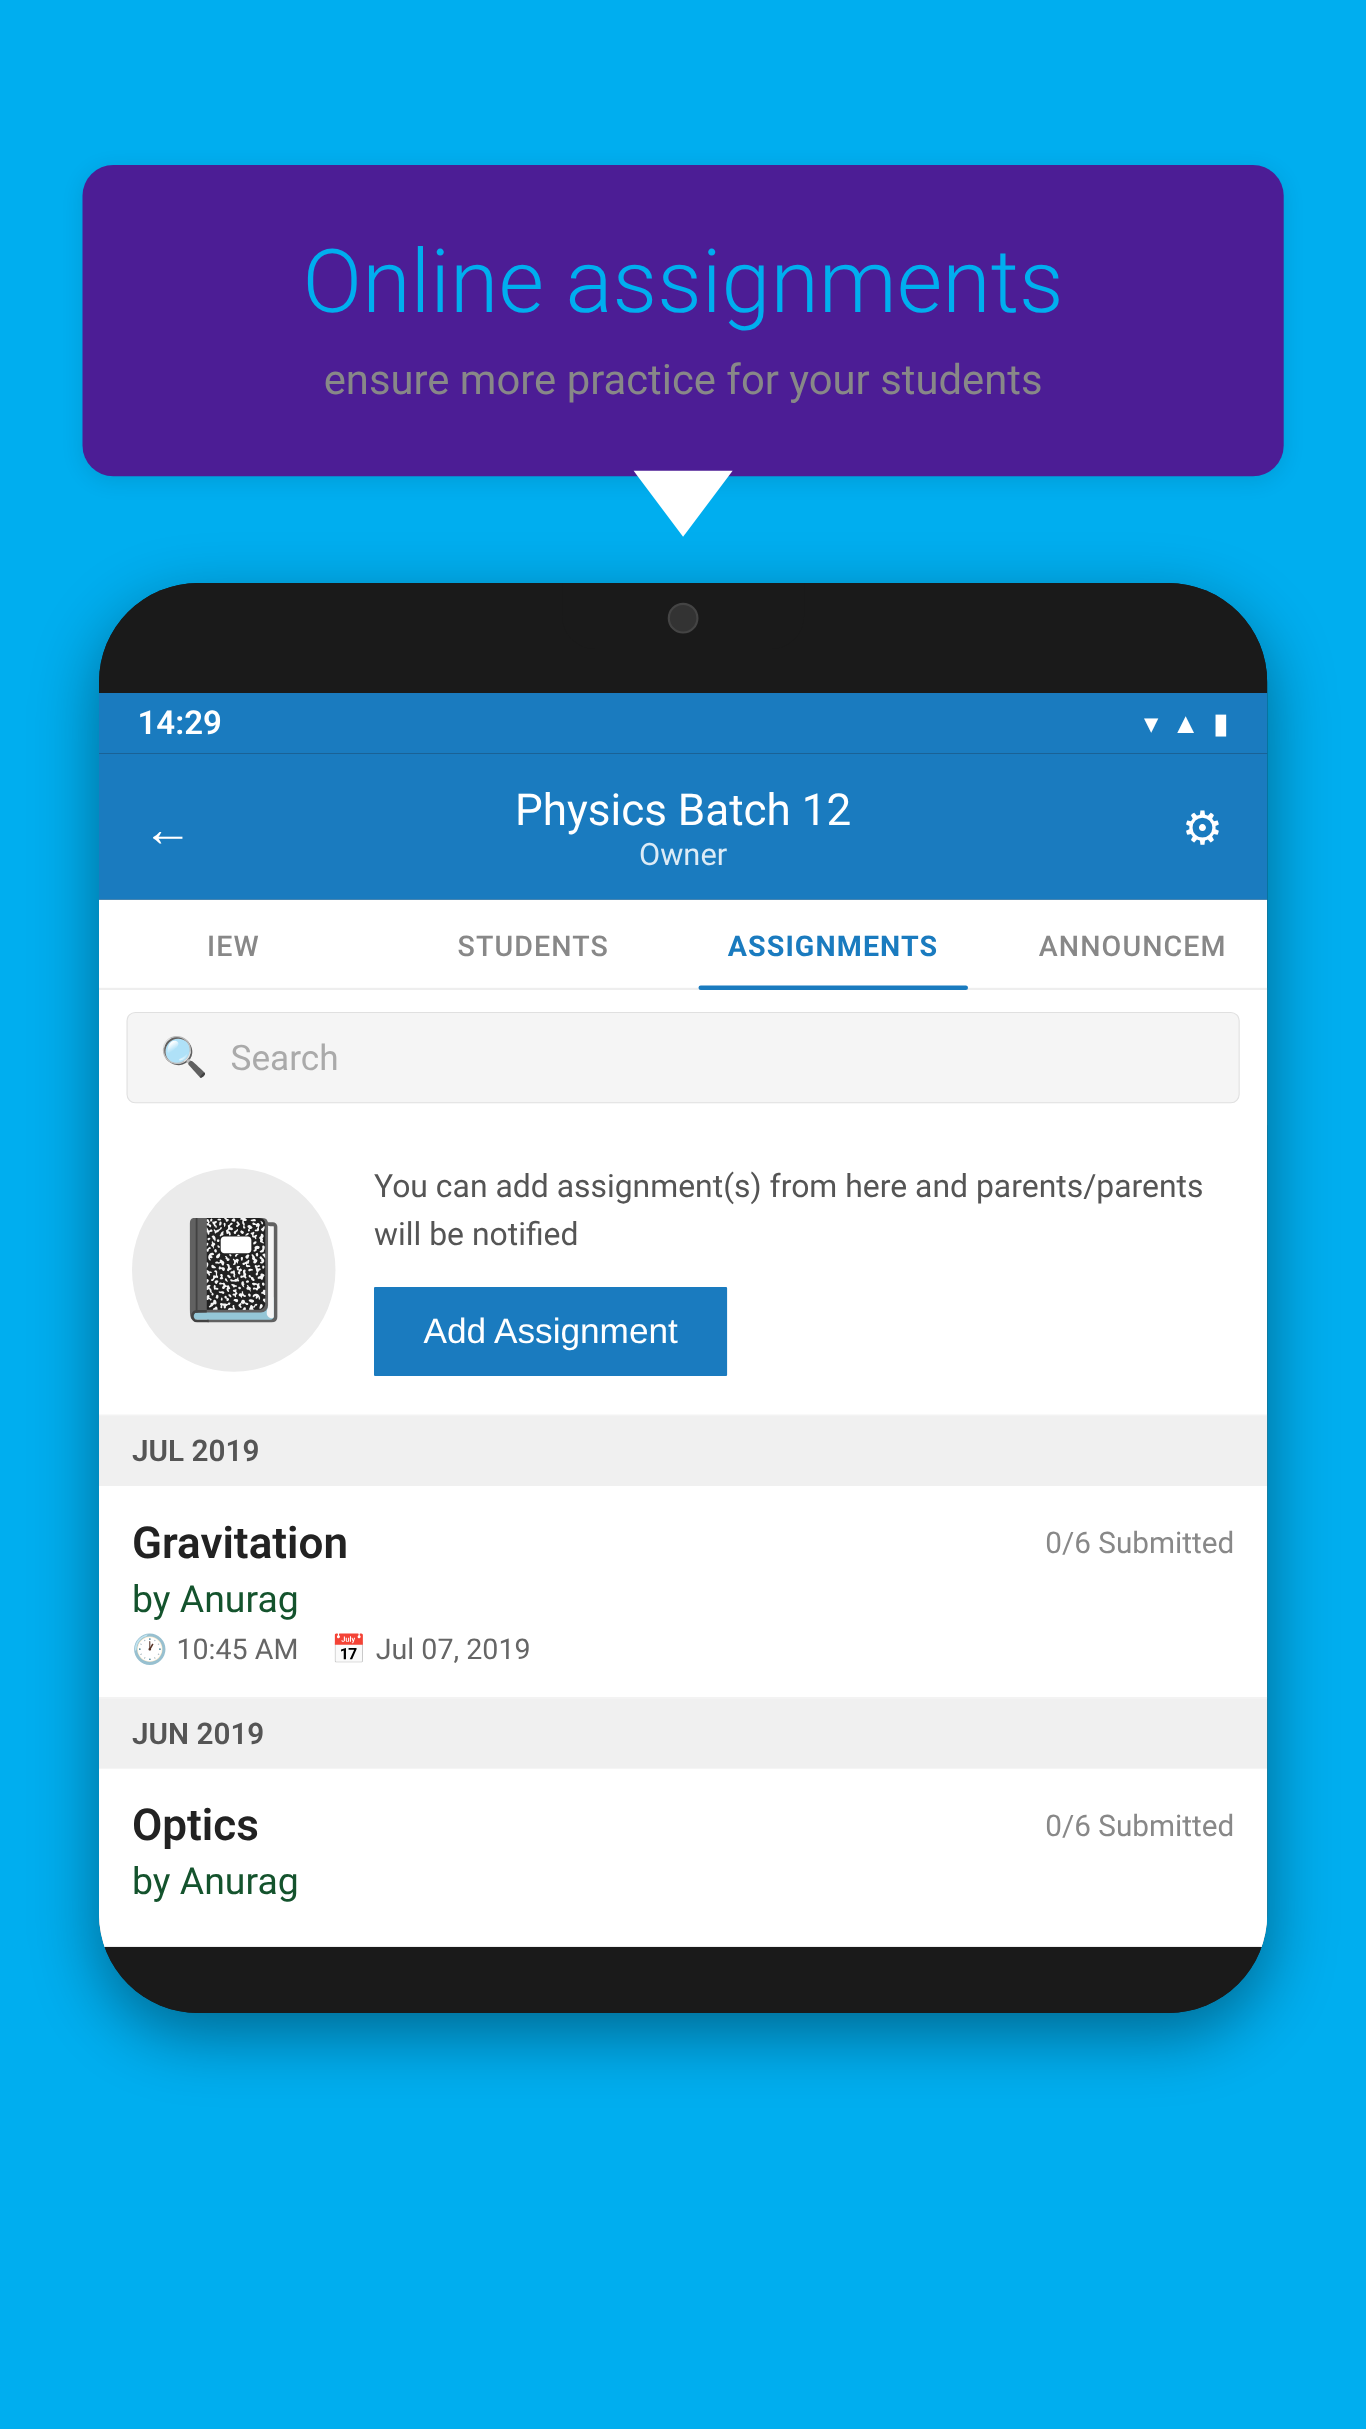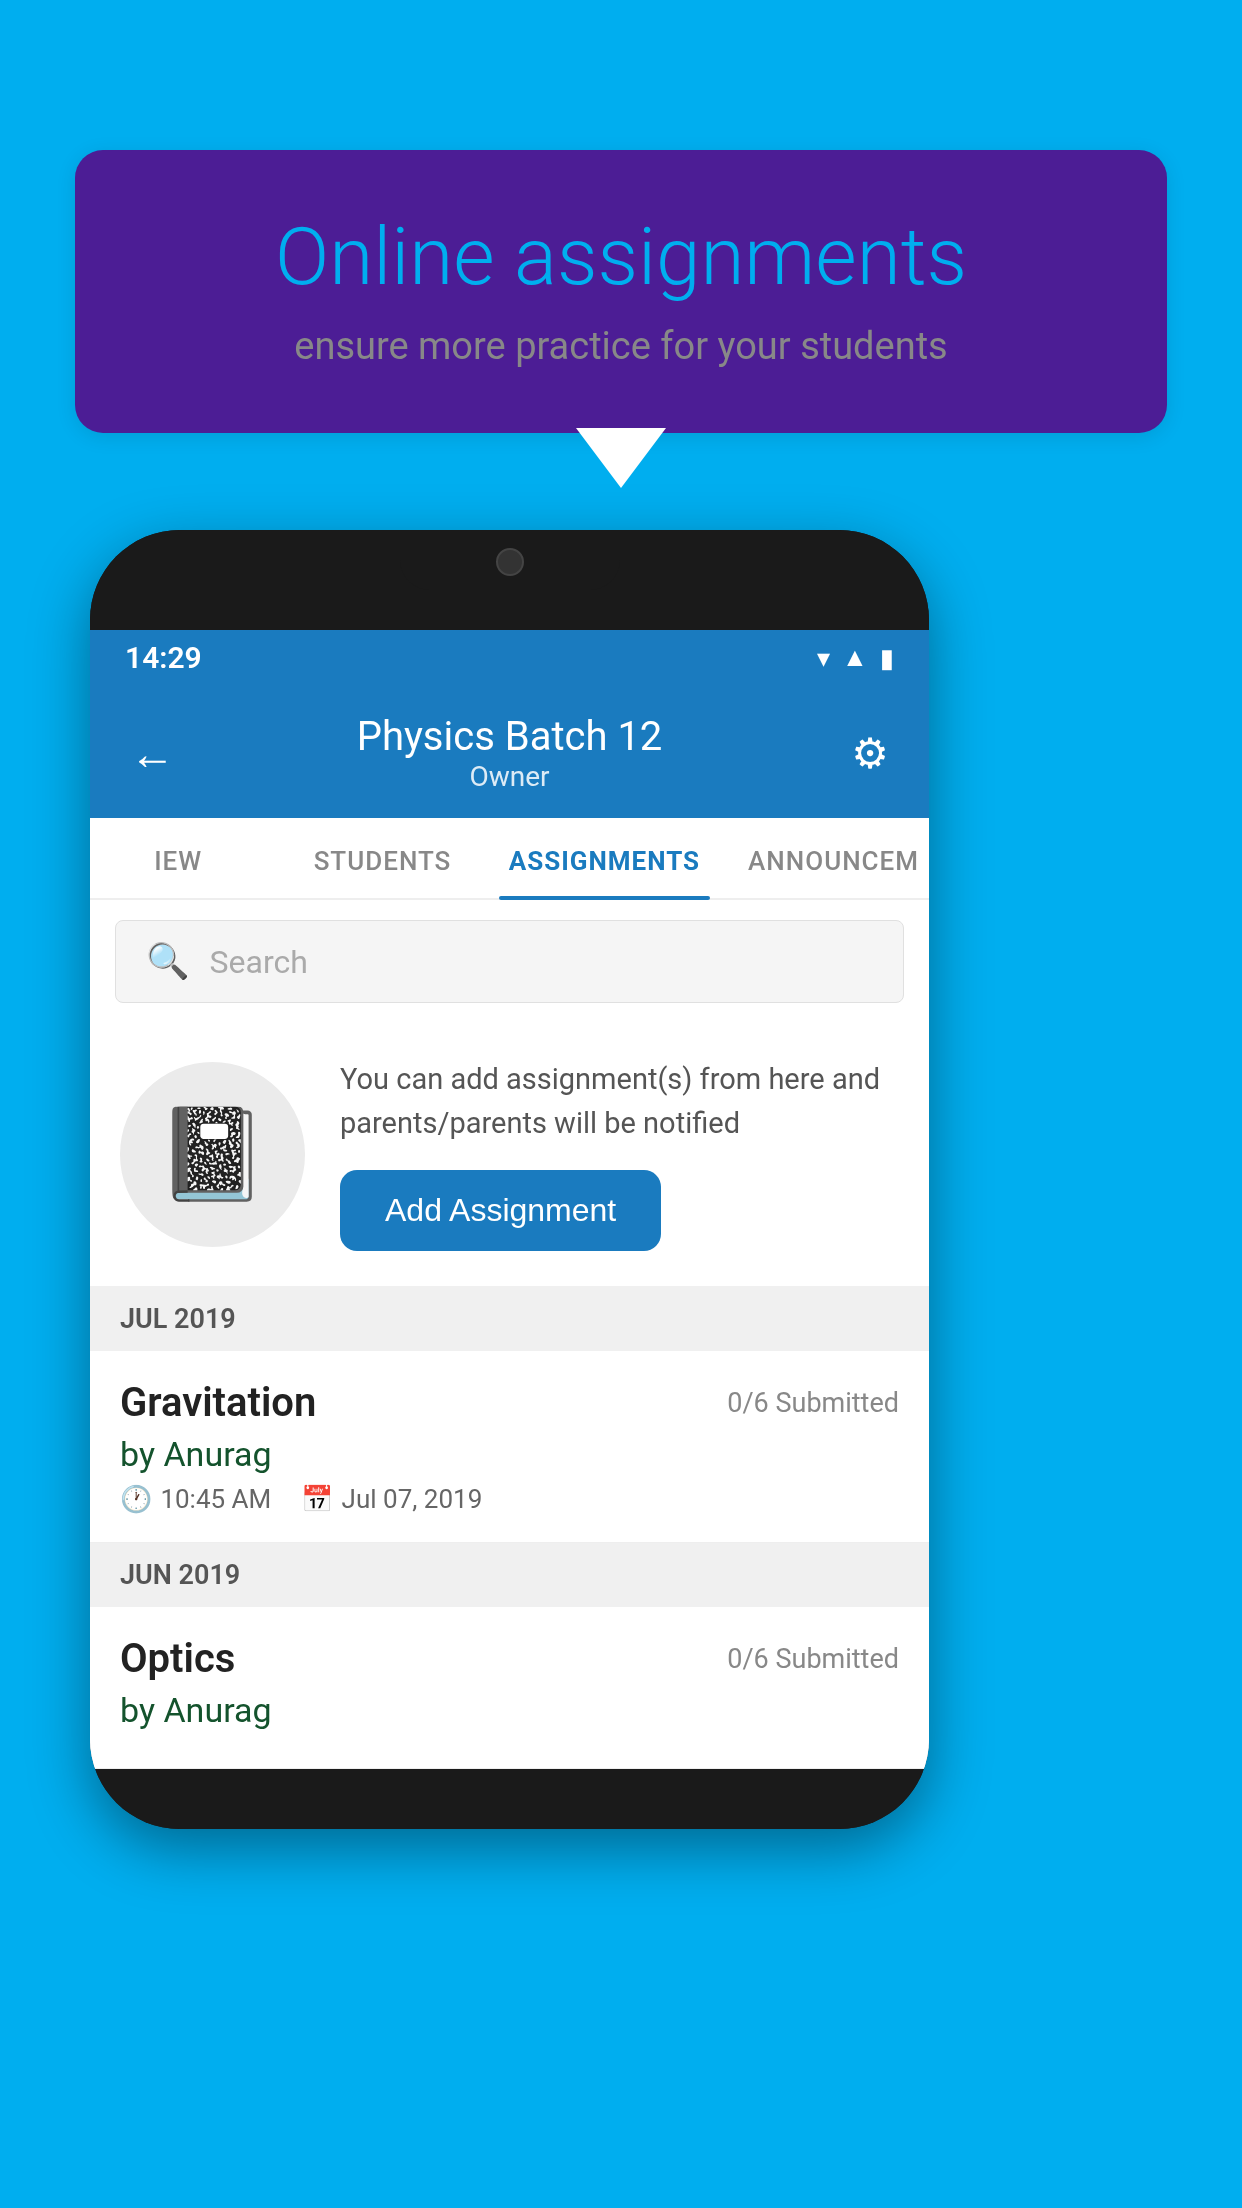--- a/index.html
+++ b/index.html
@@ -56,21 +56,21 @@
       text-align: center;
       font-weight: 400;
     }
 
     
     .phone-frame {
       position: absolute;
       top: 530px;
       left: 90px;
       right: 90px;
-      width: 839px;
+      width: 1062px;
       background: #1a1a1a;
       border-radius: 90px;
       padding: 0;
       box-shadow: 0 20px 60px rgba(0,0,0,0.4);
       overflow: hidden;
     }
 
     
     .phone-top {
       background: #1a1a1a;
@@ -268,21 +268,21 @@
       font-size: 29px;
       color: #555;
       line-height: 1.5;
       margin-bottom: 25px;
     }
 
     .add-assignment-btn {
       background: #1a7bbf;
       color: white;
       border: none;
-      border-radius: 17px;
+      border-radius: 1px;
       padding: 22px 45px;
       font-size: 32px;
       font-weight: 500;
       cursor: pointer;
     }
 
     
     .section-header {
       background: #f0f0f0;
       padding: 16px 30px;

